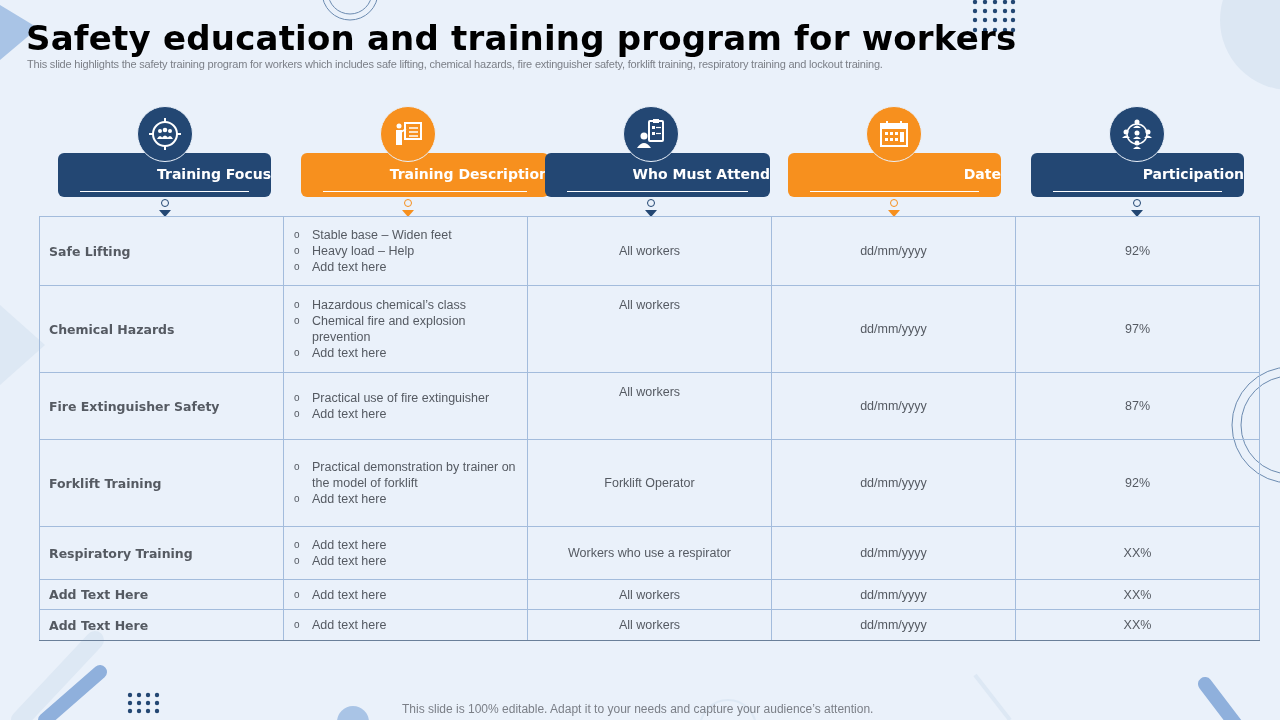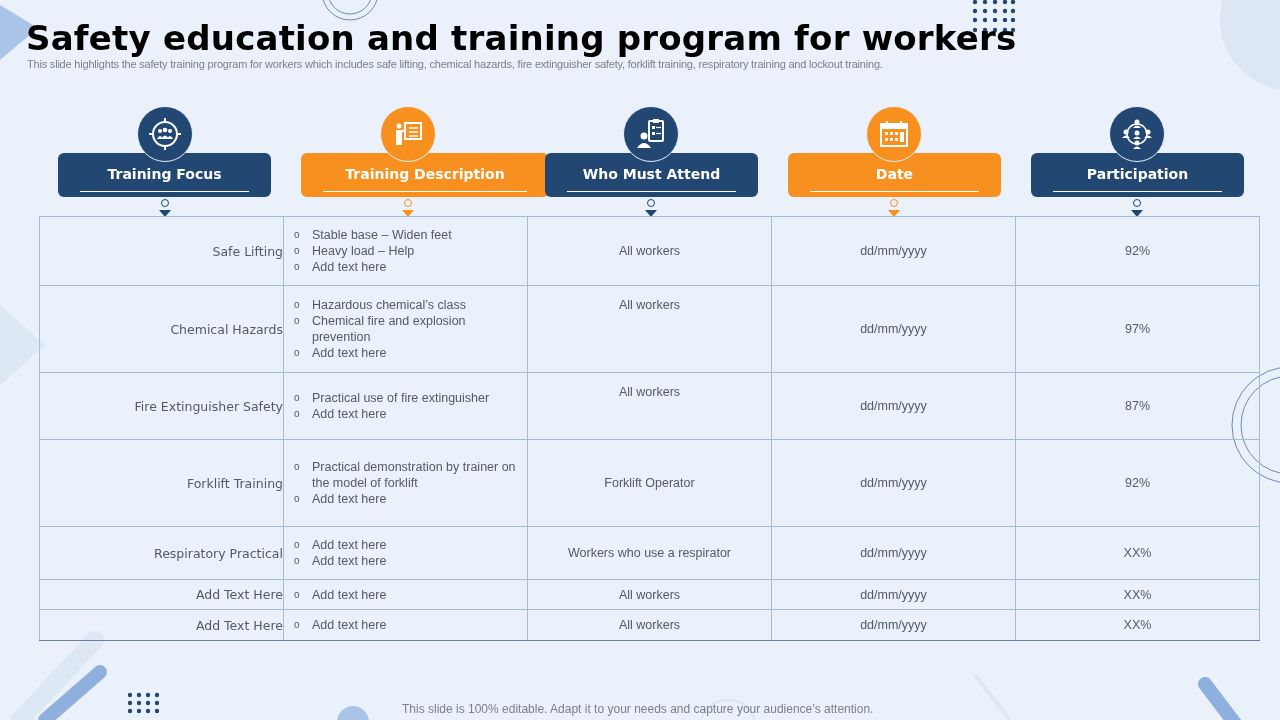--- a/index.html
+++ b/index.html
@@ -15,21 +15,21 @@
     font-size:34px; color:#000000; letter-spacing:0.2px; margin:0;
   }
   .subtitle {
     position:absolute; left:27px; top:58px;
     font-size:11px; color:#7b7f87; letter-spacing:-0.2px;
   }
   .header-card {
     position:absolute; top:153px; height:44px; width:213px;
     border-radius:6px; color:#fff;
     font-family:"DejaVu Sans", sans-serif; font-weight:bold; font-size:14px;
-    text-align:center;
+    text-align:right;
   }
   .header-card .lbl { position:absolute; left:0; right:0; top:13px; }
   .header-card .uline {
     position:absolute; left:22px; right:22px; bottom:5px; height:1px; background:#fff;
   }
   .navy { background:#234773; }
   .orange { background:#f7901e; }
   .icon-circle {
     position:absolute; top:106px; width:56px; height:56px; border-radius:50%;
     border:1.5px solid #eaf1fa; box-sizing:border-box;
@@ -41,22 +41,22 @@
   .table {
     position:absolute; left:39px; top:216px; width:1220px;
     border-collapse:collapse; table-layout:fixed;
   }
   .table td {
     border:1px solid #a3bcdc; padding:0; vertical-align:middle;
     font-size:12.5px; color:#555a62;
   }
   .table tr:last-child td { border-bottom:1.5px solid #6a7f99; }
   .focus {
-    font-family:"DejaVu Sans", sans-serif; font-weight:normal;
-    font-size:14px; color:#1f2228; padding-left:9px !important;text-align:right;
+    font-family:"DejaVu Sans", sans-serif; font-weight:bold;
+    font-size:14px; color:#1f2228; padding-left:9px !important;
   }
   .desc ul { list-style:none; margin:0; padding:0 0 0 10px; }
   .desc li { position:relative; padding-left:18px; line-height:16px; }
   .desc li::before {
     content:"o"; position:absolute; left:0; top:0; font-size:10px; color:#555a62;
   }
   .center { text-align:center; }
   .who-top { vertical-align:top !important; padding-top:12px !important; }
   .footer {
     position:absolute; left:0; right:0; top:702px; text-align:center;
@@ -167,21 +167,21 @@
       <rect x="15" y="4" width="14" height="20" rx="1" fill="none" stroke="#fff" stroke-width="2"></rect>
       <rect x="19" y="2" width="6" height="4" fill="#fff"></rect>
       <rect x="18" y="9" width="3" height="3" fill="#fff"></rect>
       <line x1="22" y1="10.5" x2="27" y2="10.5" stroke="#fff" stroke-width="1.2"></line>
       <rect x="18" y="15" width="3" height="3" fill="#fff"></rect>
       <line x1="22" y1="16.5" x2="27" y2="16.5" stroke="#fff" stroke-width="1.2"></line>
       <circle cx="10" cy="19" r="3.5" fill="#fff"></circle>
       <path d="M3 31 q7-10 14 0z" fill="#fff"></path>
     </svg>
 </div>
-<div class="header-card navy" style="left:545px;">
+<div class="header-card navy" style="left:545px;padding-left:12px;">
   <div class="lbl">Who Must Attend</div>
   <div class="uline"></div>
 </div>
 <svg class="pin" style="left:645px;" viewBox="0 0 12 18">
     <circle cx="6" cy="4" r="3.5" fill="none" stroke="#234773" stroke-width="1"></circle>
     <polygon points="0,11 12,11 6,18" fill="#234773"></polygon>
   </svg>
 
 <div class="icon-circle orange" style="left:866px;">
   <svg width="34" height="34" viewBox="0 0 34 34">
@@ -288,21 +288,21 @@
           <ul>
       <li style="width:205px">Practical demonstration by trainer on the model of forklift</li>
       <li>Add text here</li>
           </ul>
         </td>
     <td class="center">Forklift Operator</td>
     <td class="center">dd/mm/yyyy</td>
     <td class="center">92%</td>
   </tr>
   <tr style="height:53px">
-    <td class="focus">Respiratory Practical</td>
+    <td class="focus">Respiratory Training</td>
     <td class="desc">
           <ul>
       <li>Add text here</li>
       <li>Add text here</li>
           </ul>
         </td>
     <td class="center">Workers who use a respirator</td>
     <td class="center">dd/mm/yyyy</td>
     <td class="center">XX%</td>
   </tr>

